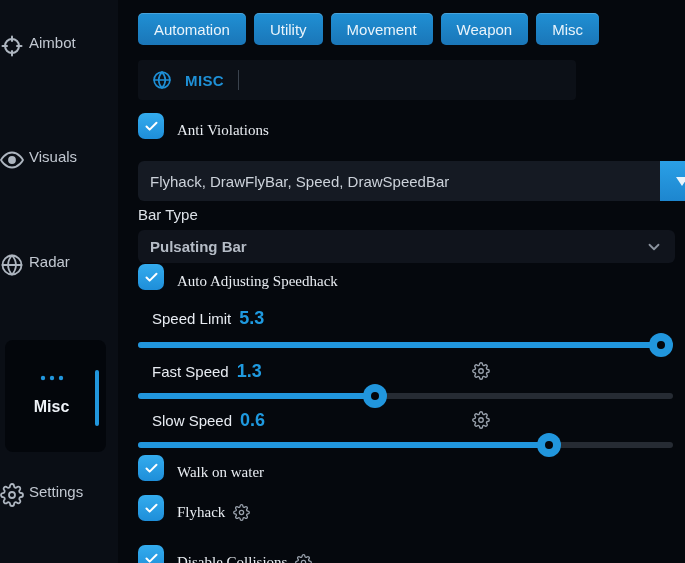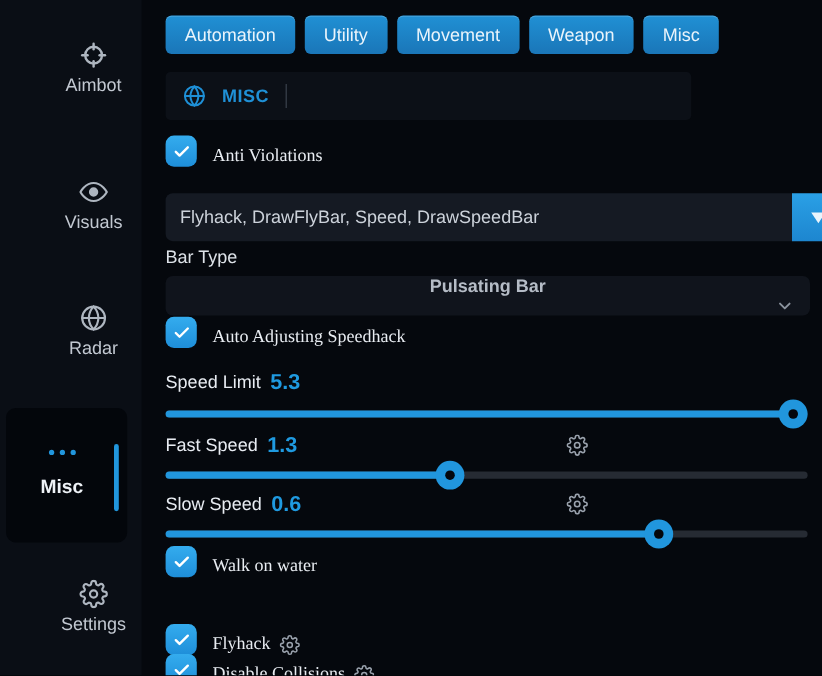--- a/index.html
+++ b/index.html
@@ -4,21 +4,21 @@
 <style>
   * { margin:0; padding:0; box-sizing:border-box; }
   html,body { background:#05080d; }
   #app {
     position:relative; width:685px; height:563px; overflow:hidden;
     background:#05080d; font-family:"Liberation Sans", sans-serif;
     color:#e8ecf2;
   }
   
   #sidebar { position:absolute; left:0; top:0; width:118px; height:563px; background:#0a0e15; }
-  .side-item { position:absolute; left:0; width:110px; display:flex; flex-direction:column; align-items:center; gap:5px; cursor:pointer;padding-left:46px; }
+  .side-item { position:absolute; left:0; width:110px; display:flex; flex-direction:row; gap:5px; cursor:pointer; }
   .side-item .lbl { font-size:15px; color:#c2c8d1; }
   .side-icon { width:24px; height:24px; color:#aeb6c0; }
   .misc-card {
     position:absolute; left:5px; top:340px; width:101px; height:112px;
     background:#03060b; border-radius:8px; cursor:pointer;
   }
   .misc-card .dots { position:absolute; left:0; top:28px; width:93px; text-align:center; }
   .misc-card .lbl { position:absolute; left:0; top:58px; width:93px; text-align:center; font-size:16px; font-weight:bold; color:#eef2f7; }
   .misc-card .accent { position:absolute; right:7px; top:30px; width:4px; height:56px; background:#2196dd; border-radius:2px; }
   
@@ -54,26 +54,26 @@
     padding:0 12px; font-size:15px; color:#ccd2da; cursor:pointer;
   }
   #feature-select .btn {
     width:44px; background:linear-gradient(180deg,#2aa0e6,#1d86cf); border-radius:0 6px 6px 0;
     display:flex; align-items:center; justify-content:center; cursor:pointer;
   }
   #bar-type-label { position:absolute; left:138px; top:206px; font-size:15px; color:#dde2e8; }
   #bar-type-select {
     position:absolute; left:138px; top:230px; width:537px; height:33px;
     background:#10141c; border-radius:6px; display:flex; align-items:center;
-    padding:0 12px; cursor:pointer;flex-direction:column;
+    padding:0 12px; cursor:pointer;
   }
   #bar-type-select .val { font-size:15px; font-weight:bold; color:#b5bcc6; }
   #bar-type-select .chev { margin-left:auto; width:18px; height:18px; color:#8b939e; }
   
-  .slider-label-row { position:absolute; left:138px; display:flex; align-items:center;text-align:center; }
+  .slider-label-row { position:absolute; left:152px; display:flex; align-items:center;text-align:center; }
   .slider-label-row .lbl { font-size:15px; color:#e8ecf2; }
   .slider-label-row .val { font-size:18px; font-weight:bold; color:#1f9ae0; margin-left:8px; }
   .gear-abs { position:absolute; left:472px; width:18px; height:18px; color:#9aa2ad; cursor:pointer; }
   .slider { position:absolute; left:138px; width:535px; height:24px; cursor:pointer; }
   .slider .track { position:absolute; left:0; top:9px; width:100%; height:6px; background:#262b33; border-radius:3px; }
   .slider .fill  { position:absolute; left:0; top:9px; height:6px; background:#2196dd; border-radius:3px; }
   .slider .handle {
     position:absolute; top:0; width:24px; height:24px; border-radius:50%;
     background:#2196dd; cursor:grab;
   }
@@ -233,21 +233,21 @@
 
   <div class="check-row" style="top:455px">
     <div class="checkbox">
       <svg viewBox="0 0 24 24" fill="none" stroke="#fff" stroke-width="3.2" stroke-linecap="round" stroke-linejoin="round">
           <polyline points="20 6 9 17 4 12"></polyline>
         </svg>
     </div>
     <span class="lbl">Walk on water</span>
   </div>
 
-  <div class="check-row" style="top:520px">
+  <div class="check-row" style="top:495px">
     <div class="checkbox">
       <svg viewBox="0 0 24 24" fill="none" stroke="#fff" stroke-width="3.2" stroke-linecap="round" stroke-linejoin="round">
           <polyline points="20 6 9 17 4 12"></polyline>
         </svg>
     </div>
     <span class="lbl">Flyhack</span>
     <svg class="inline-gear" viewBox="0 0 24 24" fill="none" stroke="currentColor" stroke-width="1.8" stroke-linecap="round" stroke-linejoin="round">
       <circle cx="12" cy="12" r="3"></circle>
       <path d="M19.4 15a1.65 1.65 0 0 0 .33 1.82l.06.06a2 2 0 0 1 0 2.83 2 2 0 0 1-2.83 0l-.06-.06a1.65 1.65 0 0 0-1.82-.33 1.65 1.65 0 0 0-1 1.51V21a2 2 0 0 1-2 2 2 2 0 0 1-2-2v-.09A1.65 1.65 0 0 0 9 19.4a1.65 1.65 0 0 0-1.82.33l-.06.06a2 2 0 0 1-2.83 0 2 2 0 0 1 0-2.83l.06-.06a1.65 1.65 0 0 0 .33-1.82 1.65 1.65 0 0 0-1.51-1H3a2 2 0 0 1-2-2 2 2 0 0 1 2-2h.09A1.65 1.65 0 0 0 4.6 9a1.65 1.65 0 0 0-.33-1.82l-.06-.06a2 2 0 0 1 0-2.83 2 2 0 0 1 2.83 0l.06.06a1.65 1.65 0 0 0 1.82.33H9a1.65 1.65 0 0 0 1-1.51V3a2 2 0 0 1 2-2 2 2 0 0 1 2 2v.09a1.65 1.65 0 0 0 1 1.51 1.65 1.65 0 0 0 1.82-.33l.06-.06a2 2 0 0 1 2.83 0 2 2 0 0 1 0 2.83l-.06.06a1.65 1.65 0 0 0-.33 1.82V9a1.65 1.65 0 0 0 1.51 1H21a2 2 0 0 1 2 2 2 2 0 0 1-2 2h-.09a1.65 1.65 0 0 0-1.51 1z"></path>
     </svg>

